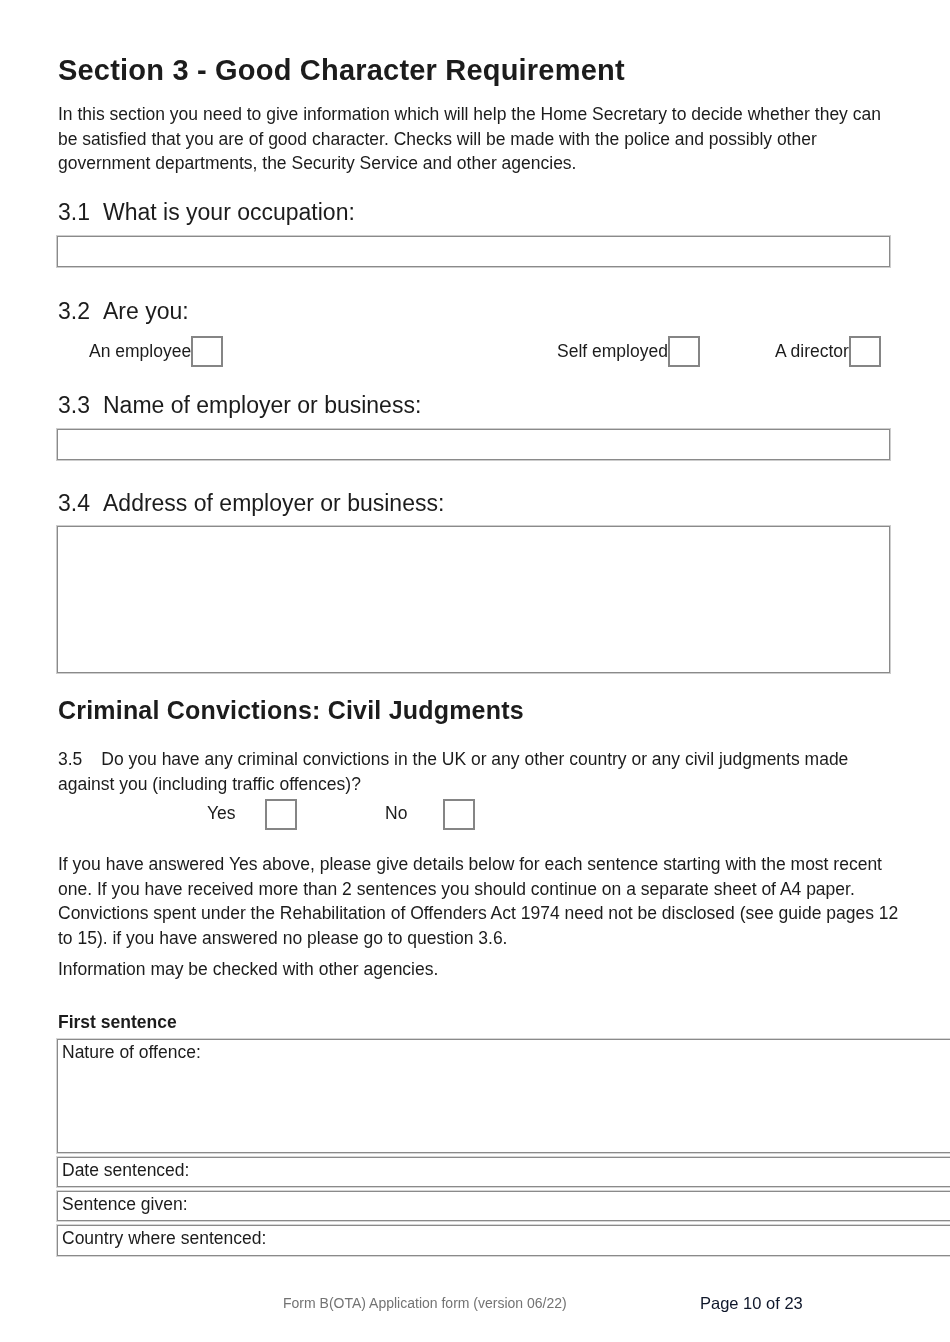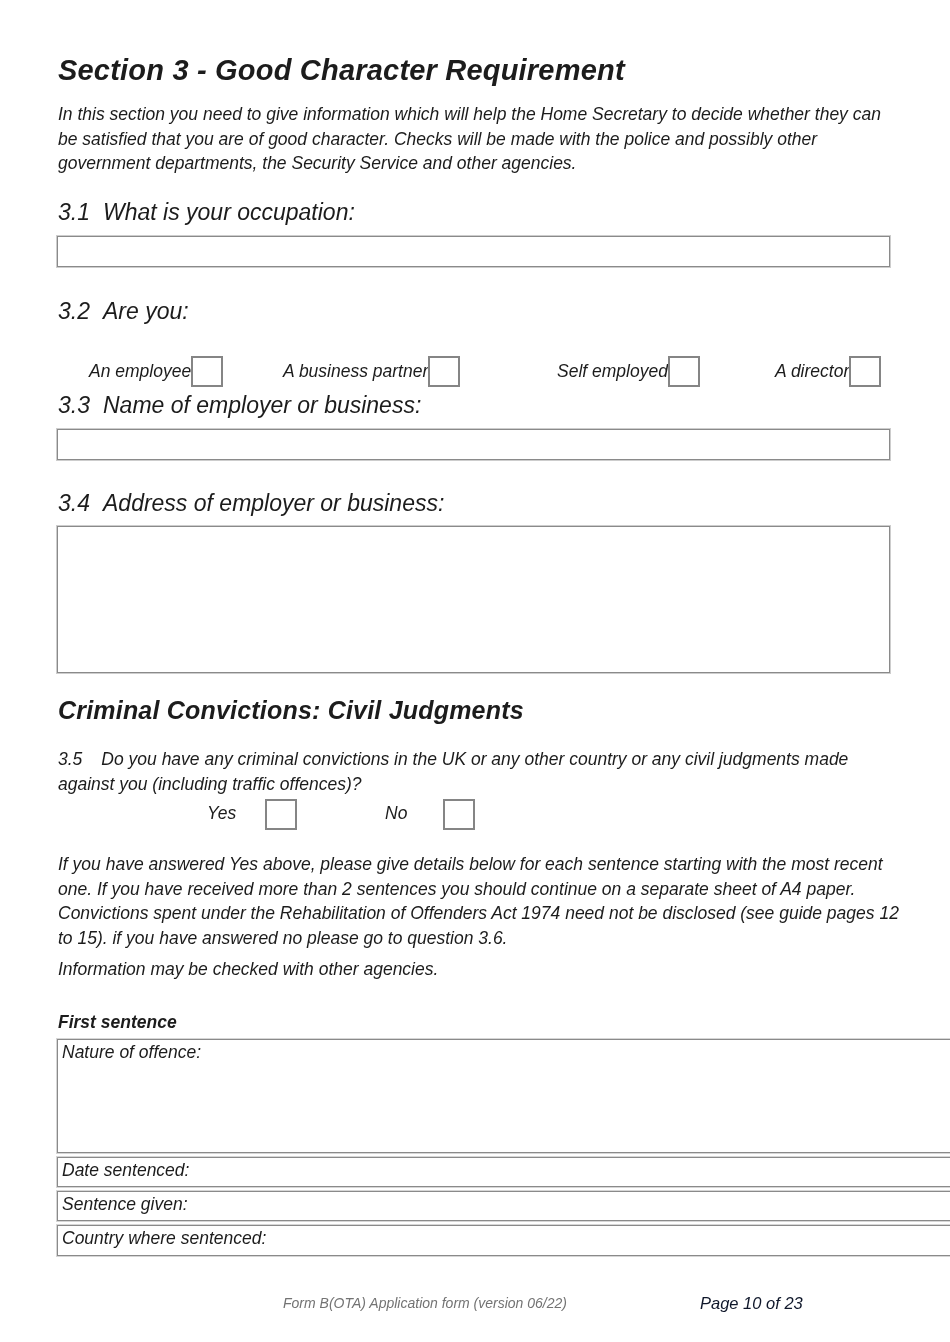--- a/index.html
+++ b/index.html
@@ -1,15 +1,15 @@
 <!DOCTYPE html>
 <html><head>
 <meta charset="utf-8">
 <style>
-  * { margin:0; padding:0; box-sizing:border-box;font-style:italic; }
+  * { margin:0; padding:0; box-sizing:border-box; }
   html,body { background:#ffffff; }
   .page {
     position:relative;
     width:950px; height:1342px;
     background:#ffffff;
     font-family:"Liberation Sans", sans-serif;
     color:#1c1c1c;
     overflow:hidden;
   }
   .h1 { position:absolute; left:58px; top:54px; font-size:29px; font-weight:700; letter-spacing:0.2px; }
@@ -26,21 +26,21 @@
     outline:1px solid #cdcdcd;
   }
   .checkbox {
     display:inline-block;
     width:32px; height:31px;
     border:2px solid #858585;
     background:#ffffff;
     vertical-align:middle;
     flex:0 0 auto;
   }
-  .opt-row { position:absolute; left:58px; top:354px; width:832px; height:34px; }
+  .opt-row { position:absolute; left:58px; top:334px; width:832px; height:34px; }
   .opt { position:absolute; top:0; display:flex; align-items:center; height:34px; }
   .opt-label { font-size:17.5px; white-space:nowrap; }
   .yesno-row { position:absolute; left:58px; top:799px; width:832px; height:34px; }
   .yesno-label { position:absolute; top:4px; font-size:17.5px; }
   .yesno-box { position:absolute; top:0; }
   .fs-heading { position:absolute; left:58px; top:1012px; font-size:17.5px; font-weight:700; }
   .fs-table { position:absolute; left:57px; top:1039px; width:920px; }
   .fs-row {
     width:100%;
     border:1px solid #8a8a8a;
@@ -69,24 +69,20 @@
     <span class="q-num">3.1</span><span>What is your occupation:</span>
   </div>
   <div class="field-box" style="top:236px; height:31px;"></div>
 
   <div class="q-label" style="top:298px;">
     <span class="q-num">3.2</span><span>Are you:</span>
   </div>
   <div class="opt-row">
     <div class="opt" style="left:31px;">
       <span class="opt-label">An employee</span>
-        <span class="checkbox"></span>
-    </div>
-    <div class="opt" style="left:225px;">
-      <span class="opt-label">A business partner</span>
         <span class="checkbox"></span>
     </div>
     <div class="opt" style="left:499px;">
       <span class="opt-label">Self employed</span>
         <span class="checkbox"></span>
     </div>
     <div class="opt" style="left:717px;">
       <span class="opt-label">A director</span>
         <span class="checkbox"></span>
     </div>

